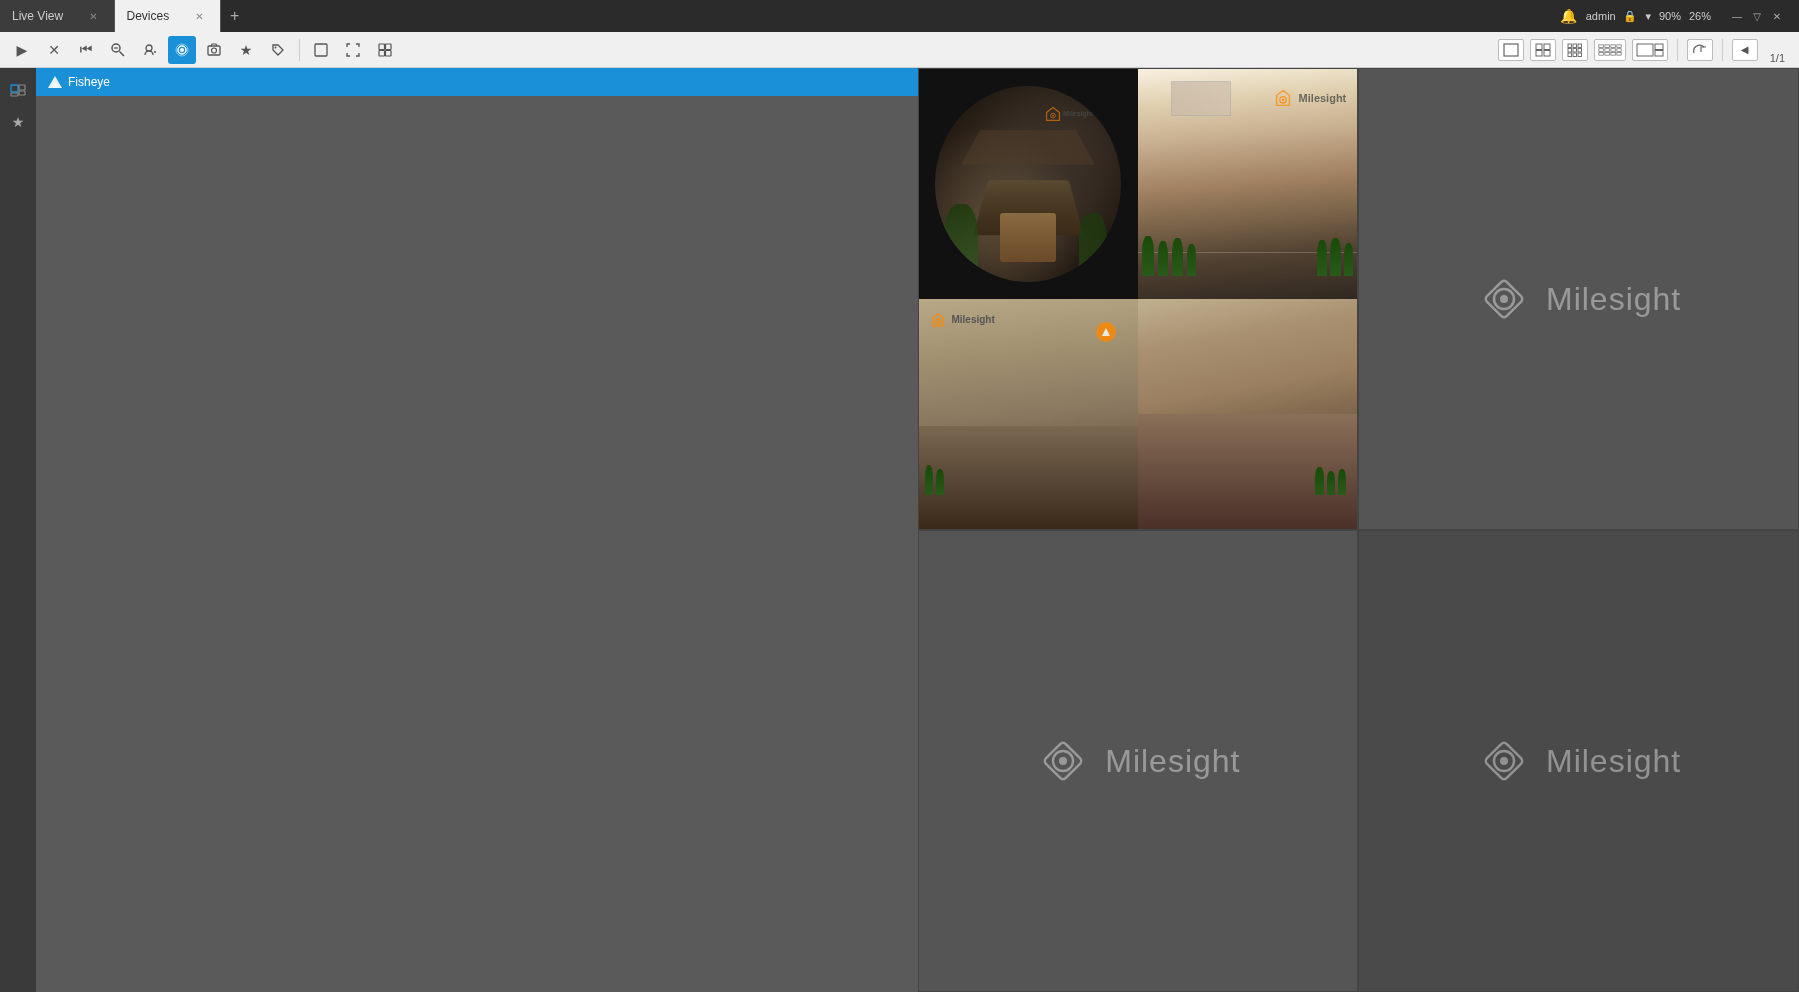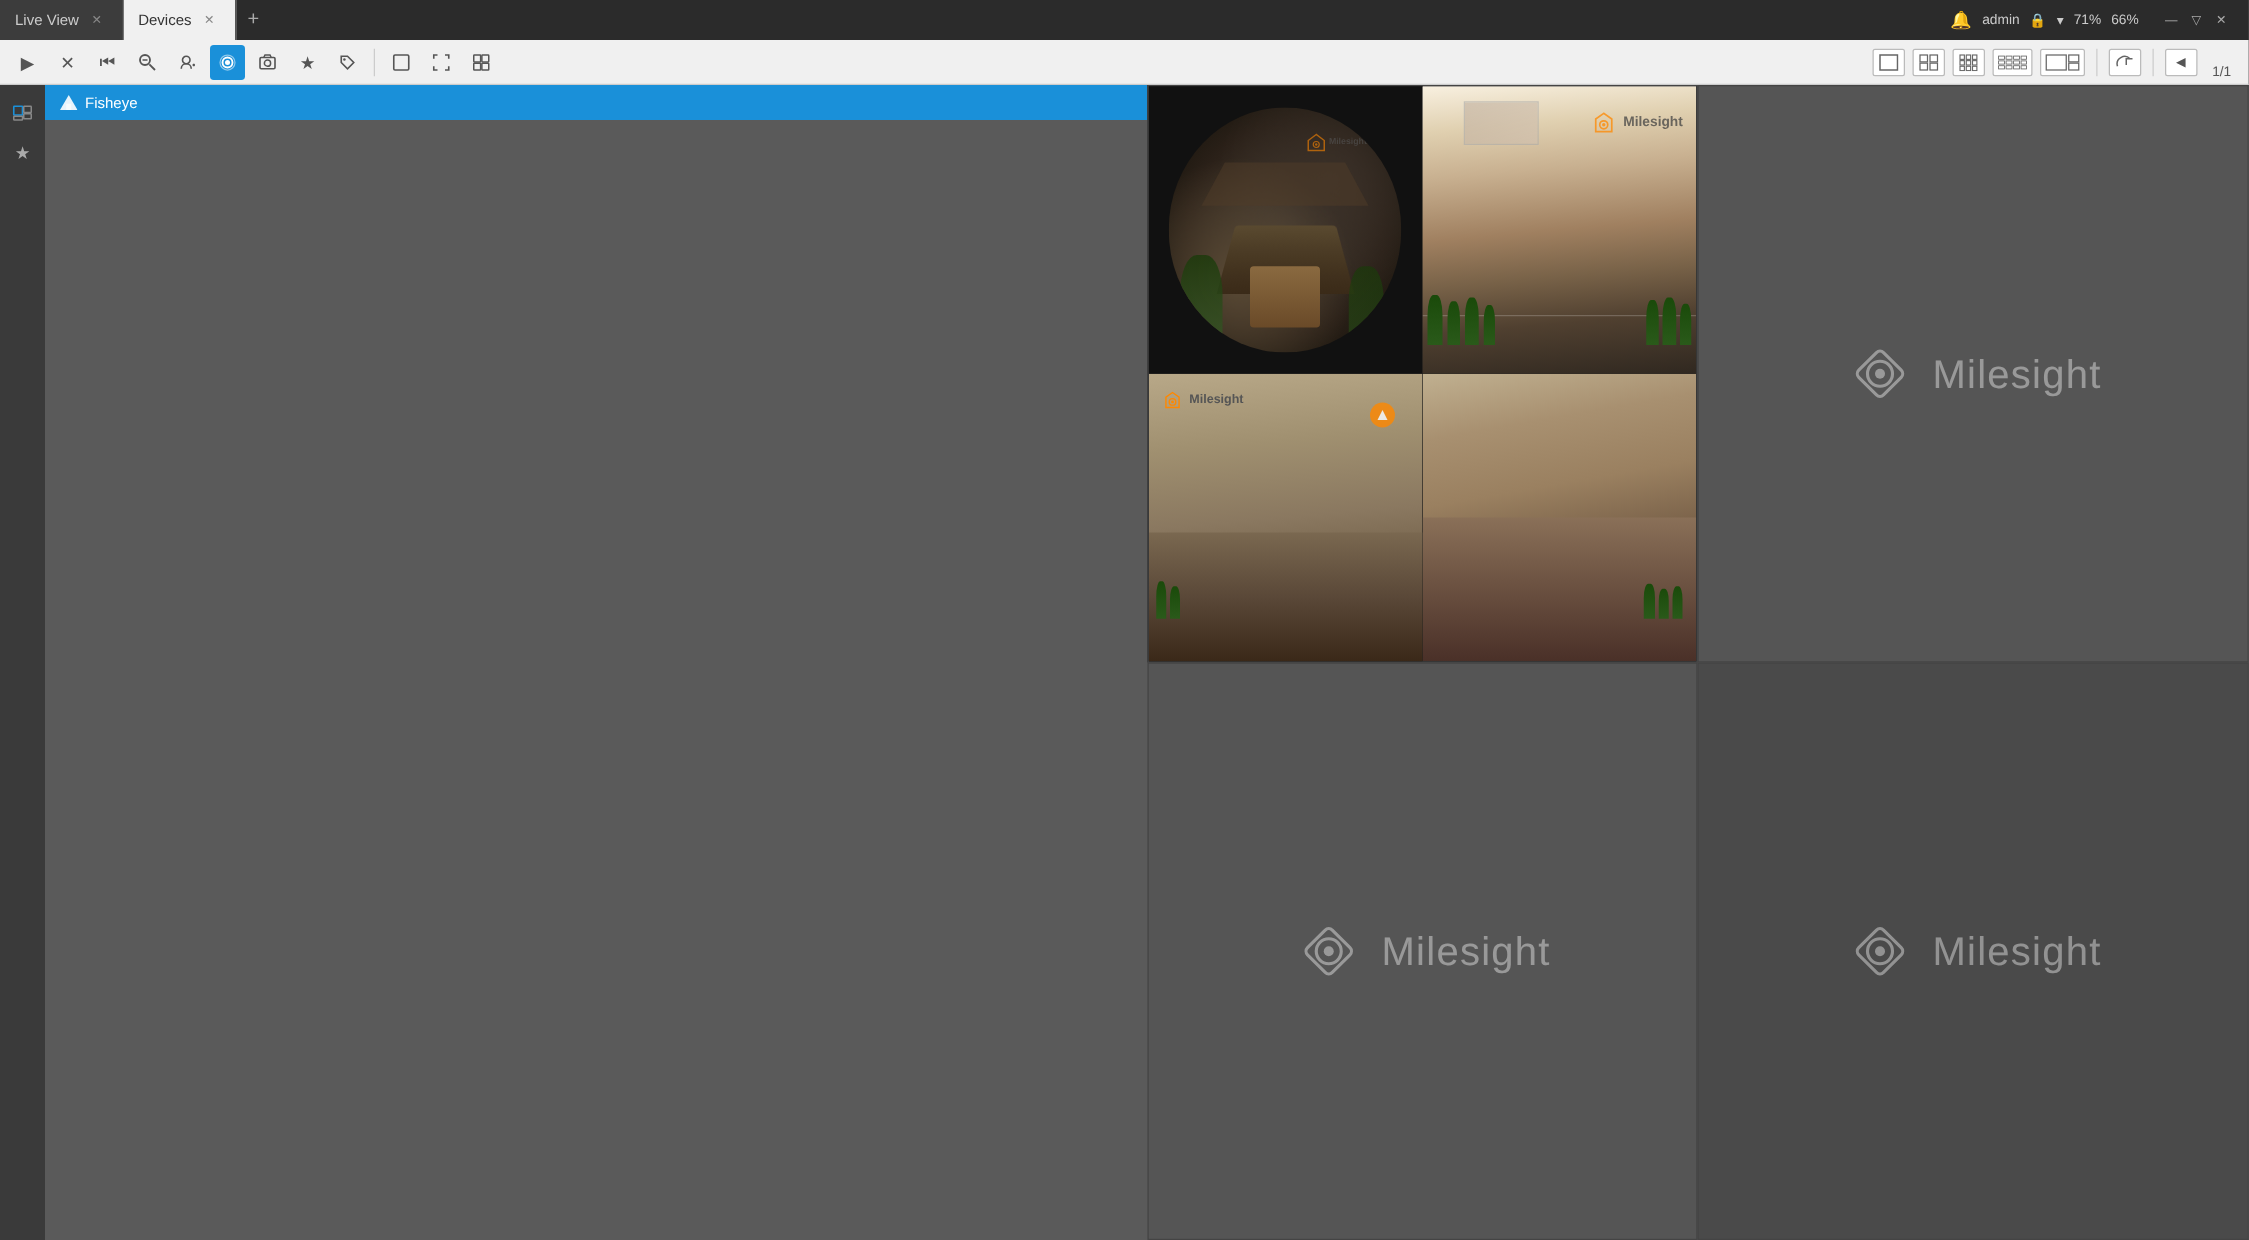--- a/index.html
+++ b/index.html
@@ -15,21 +15,21 @@
     }
     .tab {
       height: 32px;
       display: flex;
       align-items: center;
       padding: 0 12px;
       font-size: 12px;
       color: #ccc;
       background: #3c3c3c;
       border-right: 1px solid #555;
-      gap: 6px;
+      gap: 22px;
       cursor: pointer;
     }
     .tab.active {
       background: #f0f0f0;
       color: #333;
     }
     .tab-close {
       font-size: 10px;
       color: #888;
       cursor: pointer;
@@ -275,22 +275,22 @@
     <span>Devices</span>
     <span class="tab-close">✕</span>
   </div>
   <div class="tab-add">+</div>
 
   <div class="title-bar-right">
     <span class="bell-icon">🔔</span>
     <span>admin</span>
     <span>🔒</span>
     <span>▾</span>
-    <span>71%</span>
-    <span>66%</span>
+    <span>90%</span>
+    <span>26%</span>
     <div class="window-controls">
       <div class="win-btn">—</div>
       <div class="win-btn">▽</div>
       <div class="win-btn">✕</div>
     </div>
   </div>
 </div>
 
 <div class="toolbar">
   <button class="toolbar-btn" title="Play">▶</button>

